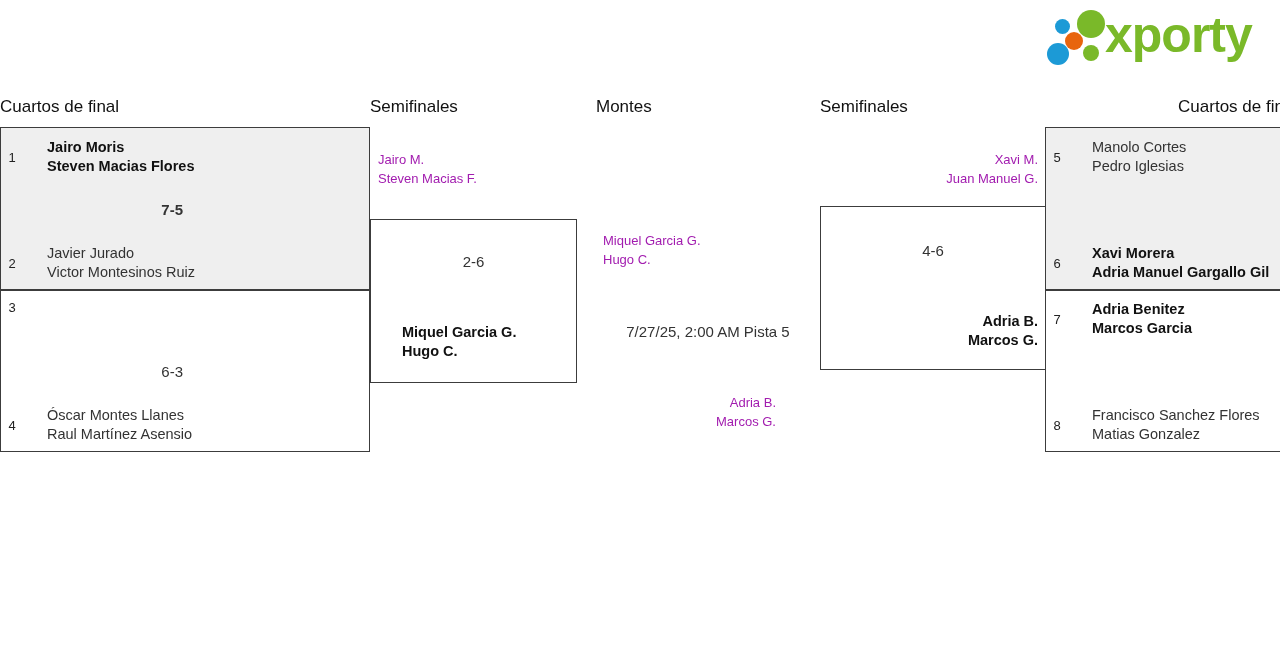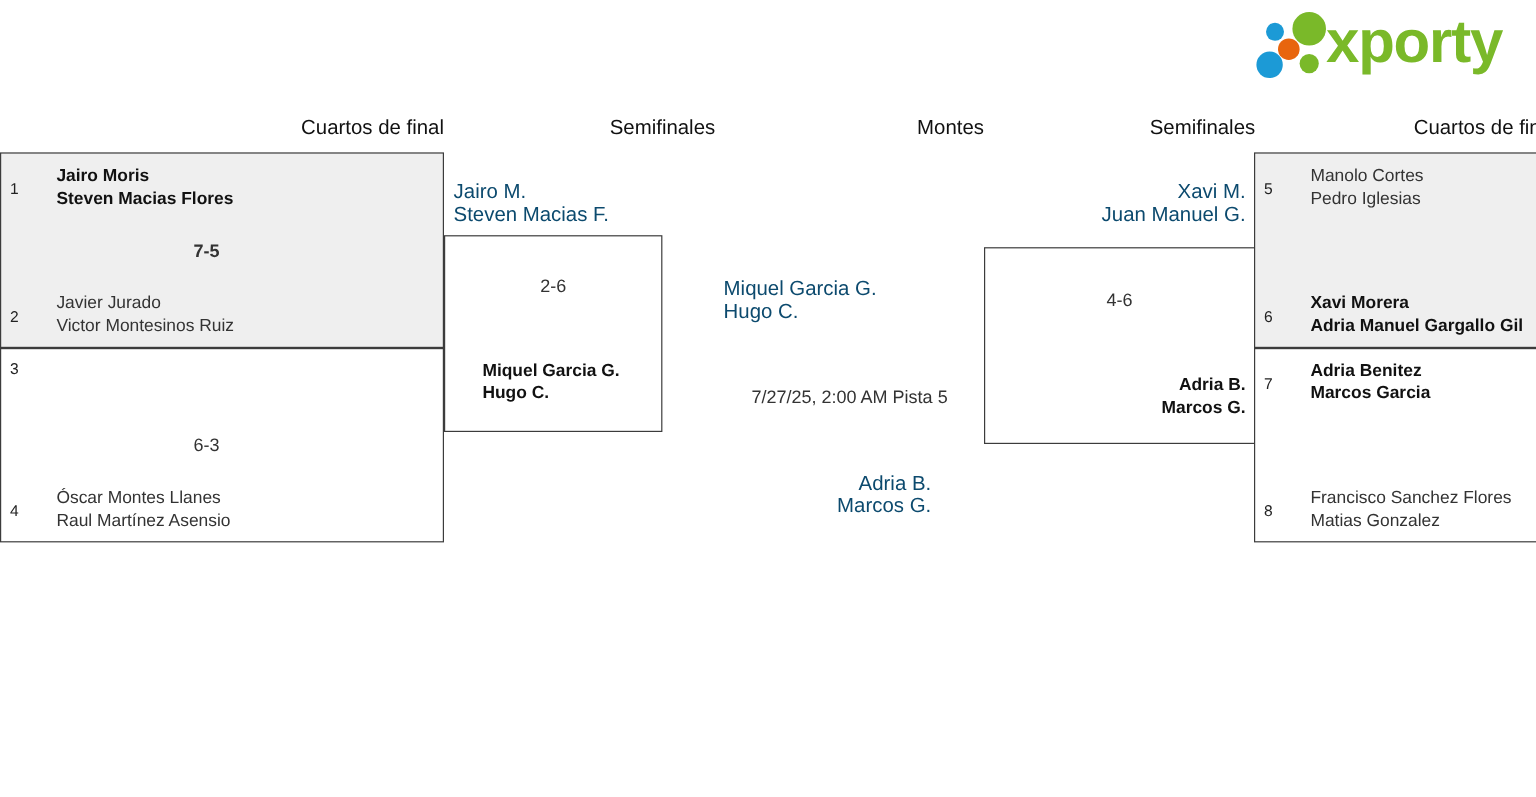--- a/index.html
+++ b/index.html
@@ -64,21 +64,21 @@
   }
 
   
   .round-header {
     position: absolute;
     top: 96px;
     font-size: 17px;
     line-height: 22px;
     font-weight: 400;
     color: #111111;
-    text-align: right;
+    text-align: left;
     white-space: nowrap;
   }
   #rh-qf-left { left: 0px;    width: 370px; }
   #rh-sf-left { left: 370px;  width: 226px; }
   #rh-final   { left: 596px;  width: 224px; }
   #rh-sf-right{ left: 820px;  width: 226px; }
   #rh-qf-right{ left: 1046px; width: 370px; text-align: center; }
 
   
   #bracket {
@@ -135,31 +135,31 @@
   }
 
   
   #m1 { left: 0px; top: 127px; width: 370px; height: 163px; }
   #m2 { left: 0px; top: 290px; width: 370px; height: 162px; }
   
   #m3 { left: 1045px; top: 127px; width: 368px; height: 163px; }
   #m4 { left: 1045px; top: 290px; width: 368px; height: 162px; }
 
   
-  #s1 { left: 370px; top: 196px; width: 182px; height: 164px; }
+  #s1 { left: 370px; top: 219px; width: 207px; height: 164px; }
   #s2 { left: 820px; top: 206px; width: 226px; height: 164px; }
 
   
 
   
   .float-team {
     position: absolute;
-    font-size: 17px;
+    font-size: 13px;
     line-height: 19px;
-    color: #0c4a6e;
+    color: #a21caf;
     white-space: nowrap;
   }
 
   #f-sf1-top   { left: 378px; top: 150px; text-align: left; }
   #f-sf2-top   { right: 242px; top: 150px; text-align: right; }
   #f-fin-top   { left: 603px; top: 231px; text-align: left; }
   #f-fin-bot   { right: 504px; top: 393px; text-align: right; }
 
   #final-info {
     position: absolute;

